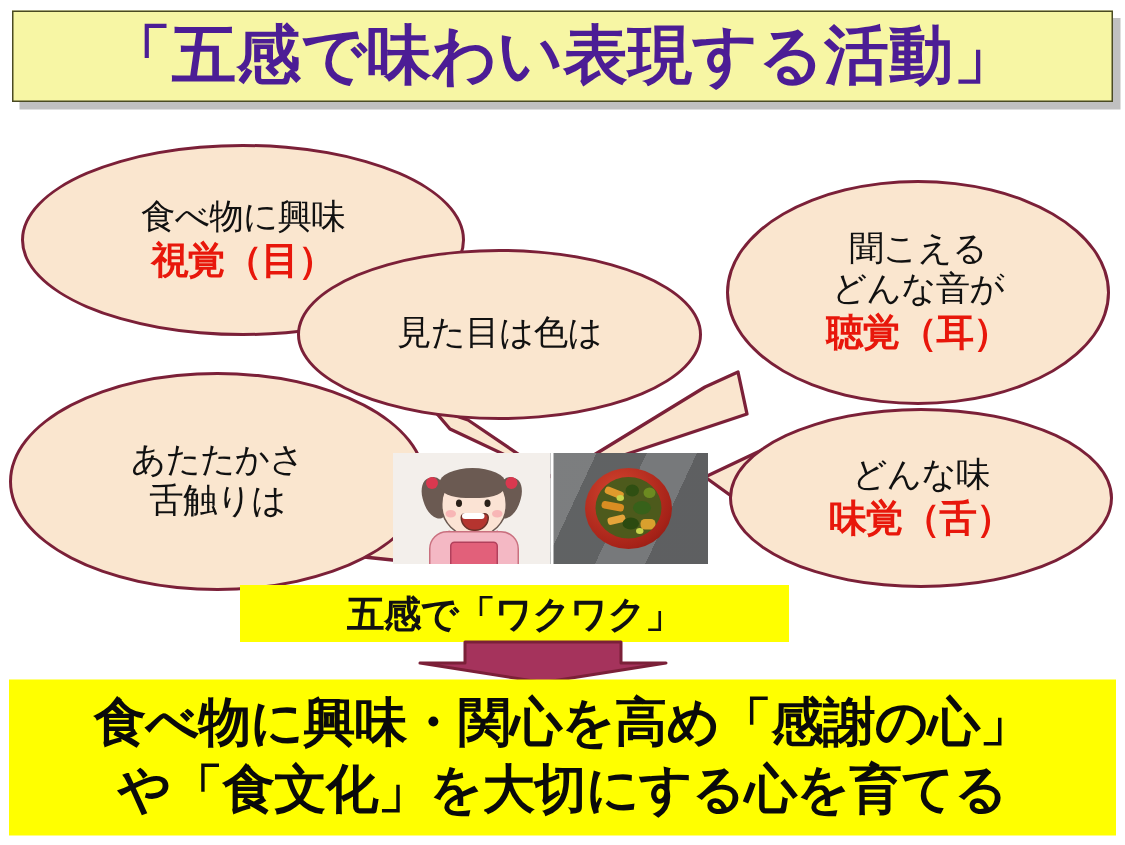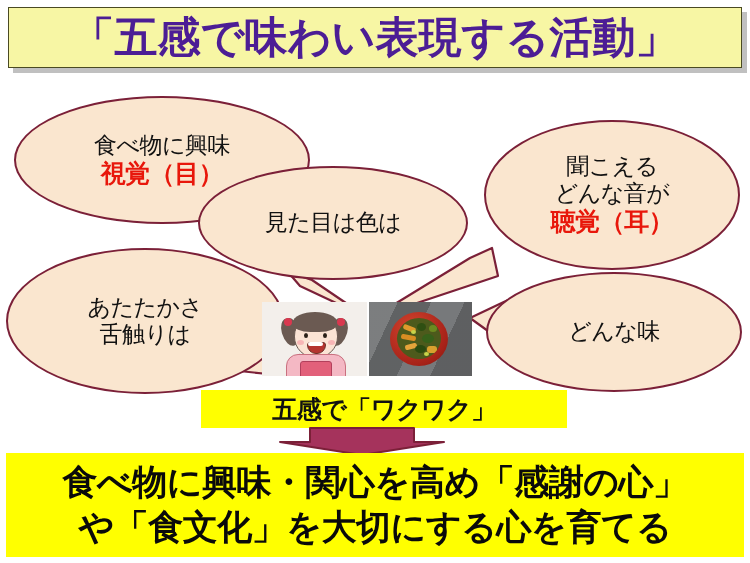--- a/index.html
+++ b/index.html
@@ -240,21 +240,20 @@
     position: absolute;
     left: 160px;
     top: 390px;
     width: 366px;
     height: 38px;
     background: #ffff00;
     display: flex;
     align-items: center;
     justify-content: center;
     z-index: 11;
-    margin-left: 41px;
   }
   #wakuwaku-text {
     font-size: 25px;
     font-weight: bold;
     color: #111111;
     white-space: nowrap;
     letter-spacing: -0.5px;
   }
 
   
@@ -326,20 +325,21 @@
     <div class="sense">聴覚（耳）</div>
   </div>
 
   <div class="bubble" id="bubble-touch">
     <div class="line">あたたかさ</div>
     <div class="line">舌触りは</div>
   </div>
 
   <div class="bubble" id="bubble-taste">
     <div class="line">どんな味</div>
+    <div class="sense">味覚（舌）</div>
   </div>
 
   <div id="center-images">
     <div id="girl-image">
       <div class="girl-hairL"></div>
       <div class="girl-hairR"></div>
       <div class="girl-head"></div>
       <div class="girl-bangs"></div>
       <div class="girl-tieL"></div>
       <div class="girl-tieR"></div>

